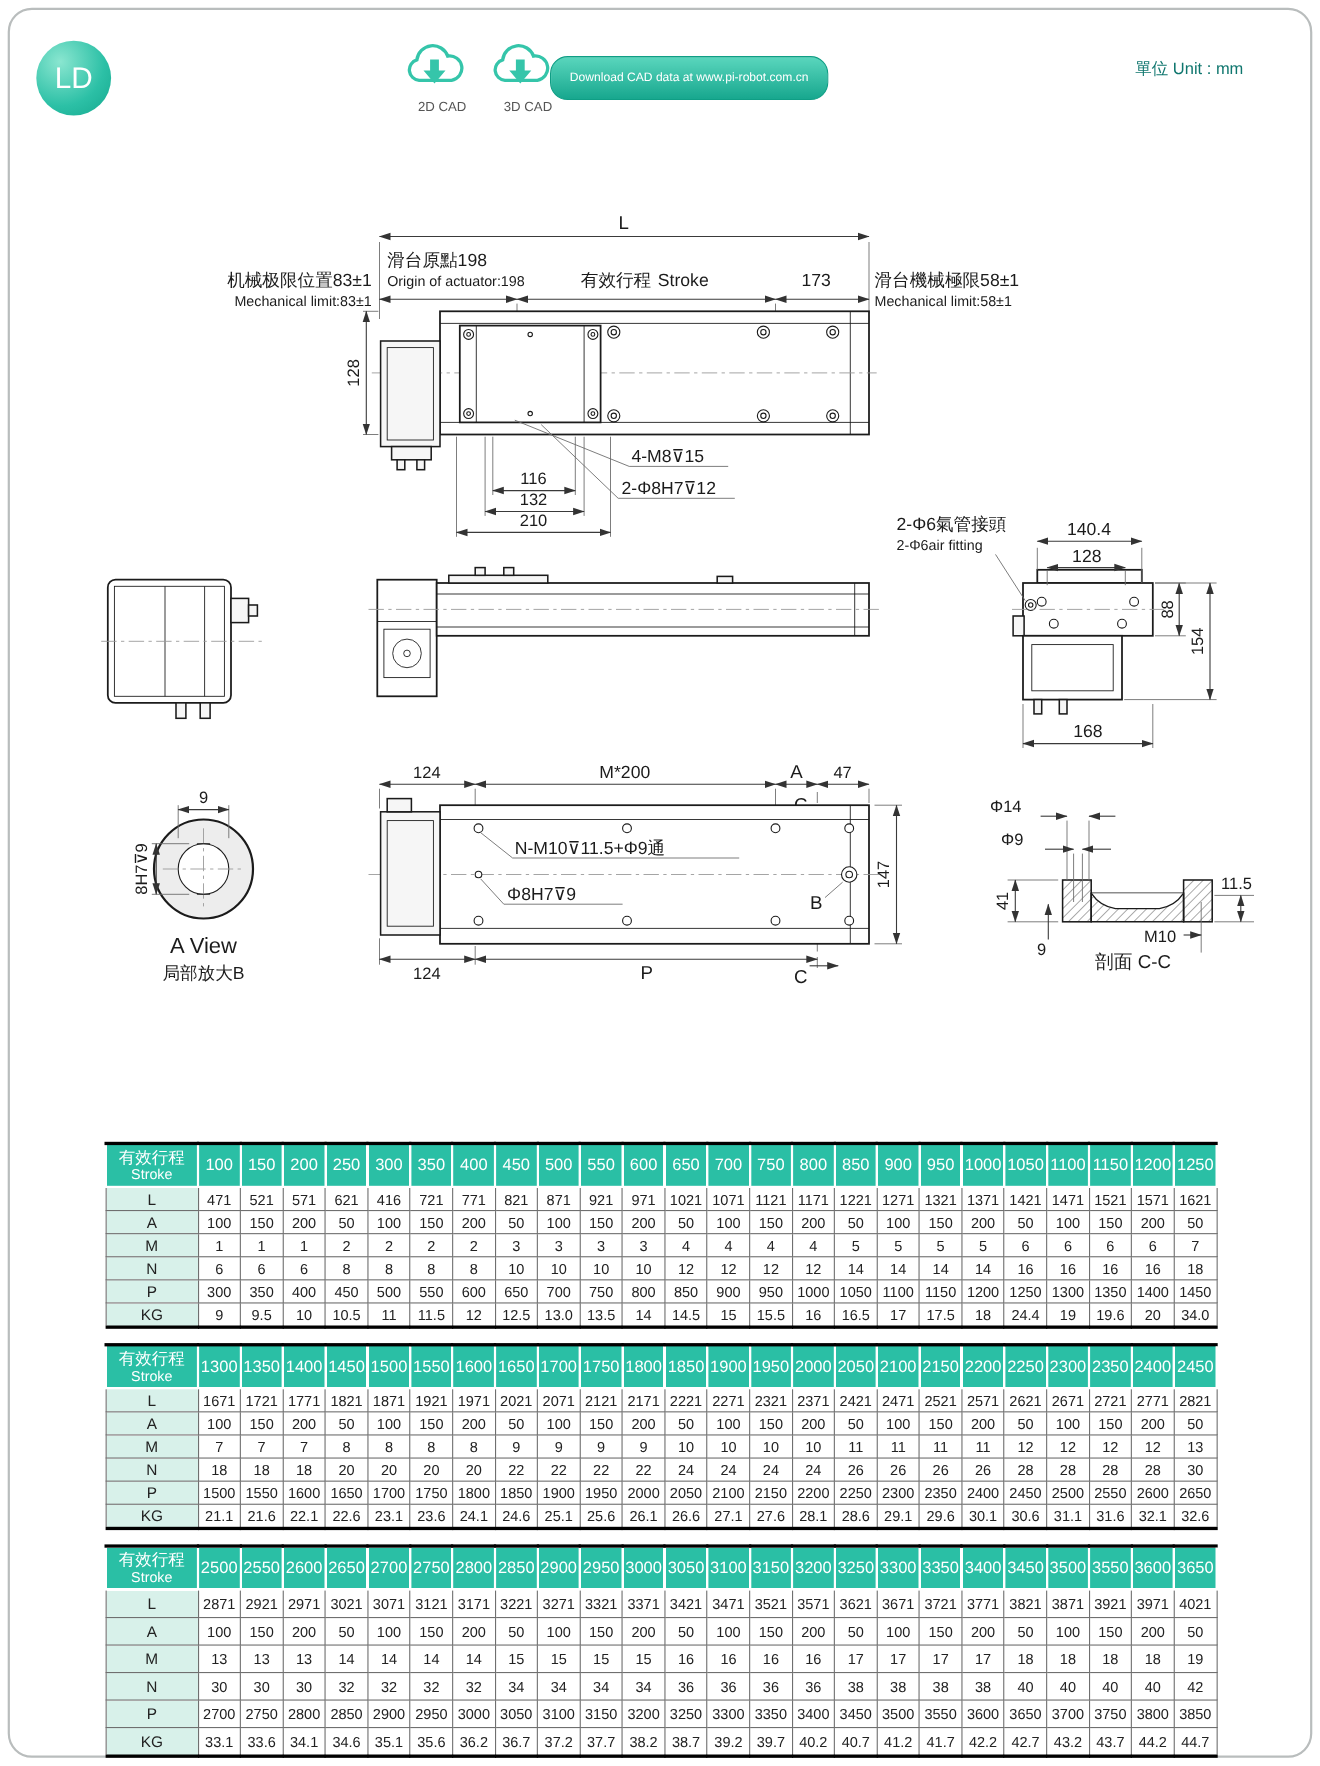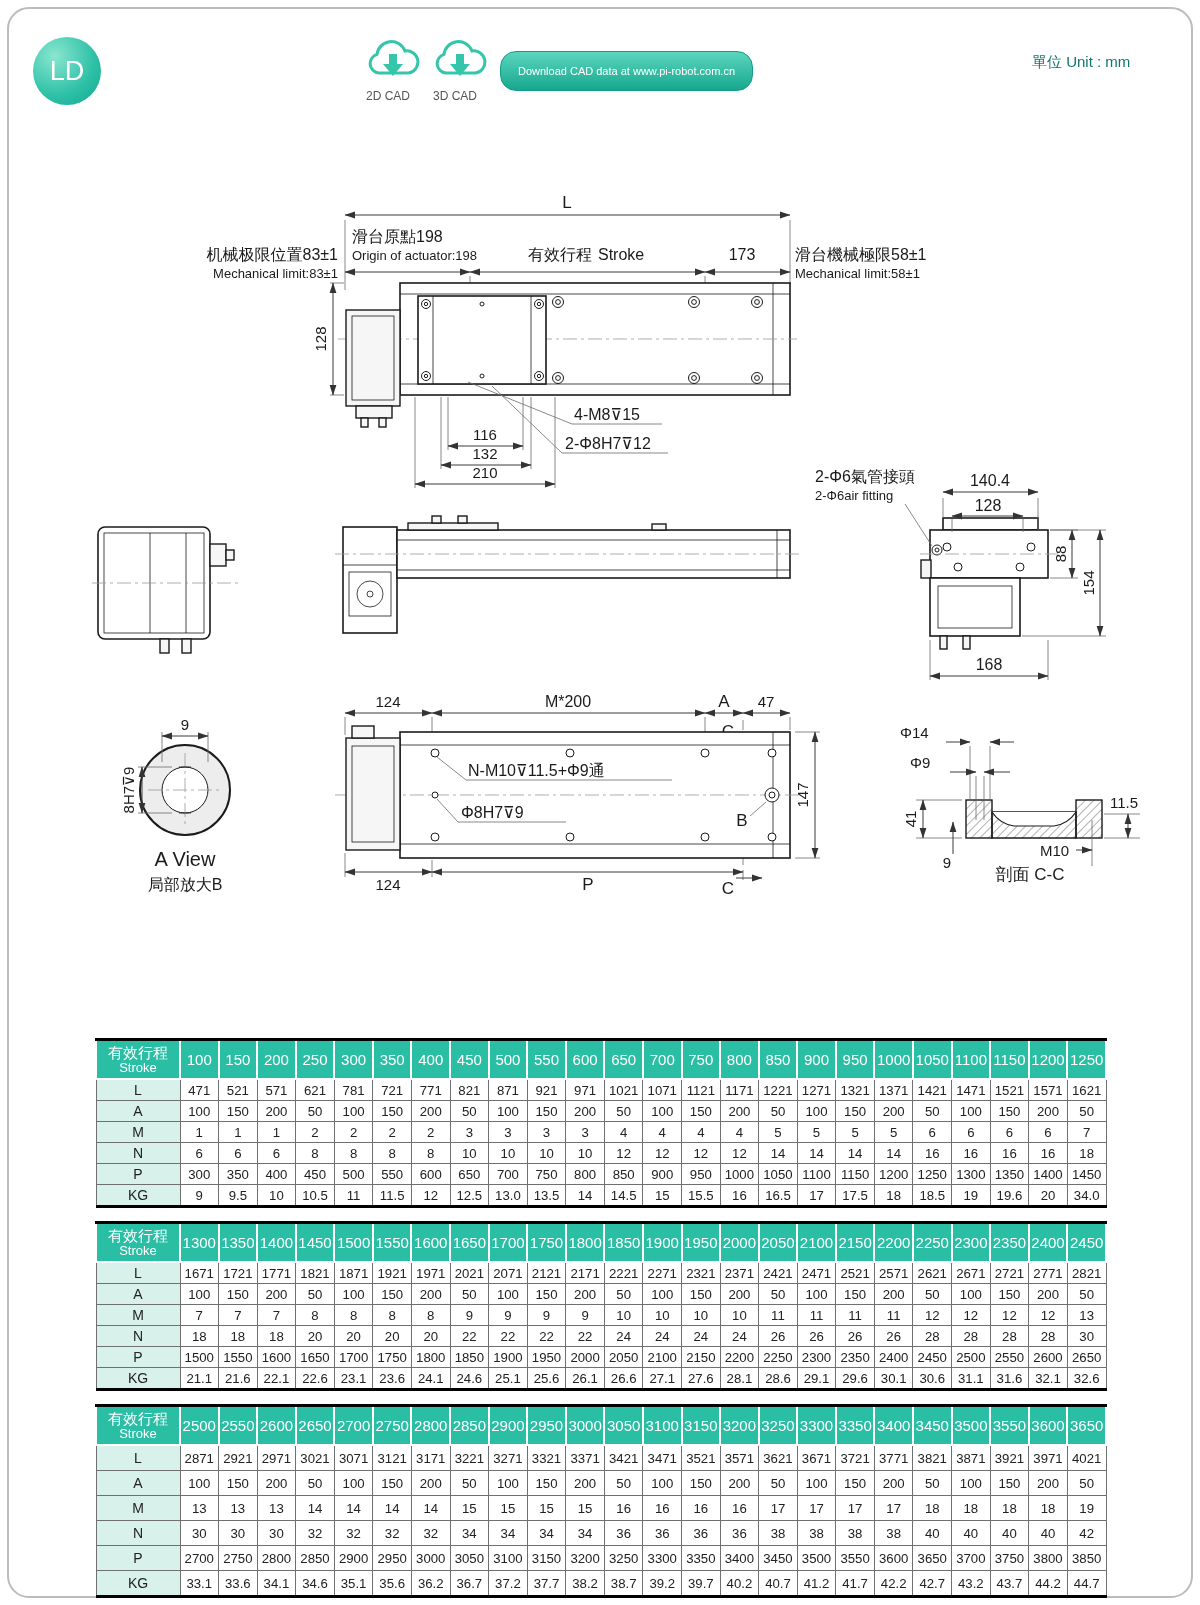--- a/index.html
+++ b/index.html
@@ -7,21 +7,21 @@
         font-family:"Liberation Sans","DejaVu Sans",sans-serif;color:#222;}
   .frame{position:absolute;inset:7px;border:2px solid #b9bdbd;border-radius:22px;pointer-events:none;}
 
   
   .logo{position:absolute;left:33px;top:37px;width:68px;height:68px;border-radius:50%;
         background:radial-gradient(circle at 32% 28%,#8ae6d0,#2cc0a6 60%,#14a78d);
         color:#fff;font-size:27px;display:flex;align-items:center;justify-content:center;text-align:center;}
   .title{position:absolute;left:118px;top:56px;white-space:nowrap;}
   .title .cn{font-size:26px;color:#454545;letter-spacing:1px;}
   .title .en{font-size:17px;color:#8e8e8e;margin-left:10px;}
-  .cloud{position:absolute;top:40px;width:58px;text-align:left;cursor:pointer;}
+  .cloud{position:absolute;top:40px;width:58px;text-align:right;cursor:pointer;}
   .cloud .lbl{font-size:12px;color:#555;margin-top:1px;}
   .dl-btn{position:absolute;left:500px;top:51px;height:30px;line-height:30px;padding:4px 17px;
         border-radius:16px;background:linear-gradient(180deg,#5ad6bd,#17a78e);
         color:#fff;font-size:11px;border:1px solid #0f9e85;cursor:pointer;white-space:nowrap;}
   .unit{position:absolute;left:1032px;top:53px;font-size:15px;color:#0f766e;}
 
   
   #drawings{position:absolute;left:0;top:120px;}
   #drawings text{font-family:"Liberation Sans","DejaVu Sans",sans-serif;fill:#1b1b1b;}
   .part{fill:#fff;stroke:#1b1b1b;stroke-width:1.6;}
@@ -63,21 +63,21 @@
       <span>LD</span>
     </div>
 
   <div class="cloud" style="left:366px;">
     <svg width="56" height="44" viewBox="0 0 56 44">
       <path d="M13 33 a9.5 9.5 0 0 1 -2 -18.6 A14.5 14.5 0 0 1 39 11 a9.5 9.5 0 0 1 3.5 22 H13 z" fill="#fff" stroke="#35c5aa" stroke-width="3"></path>
       <polygon points="23,14 31,14 31,24 37,24 27,36 17,24 23,24" fill="#35c5aa"></polygon>
     </svg>
     <div class="lbl">2D CAD</div>
   </div>
-  <div class="cloud" style="left:433px;">
+  <div class="cloud" style="left:444px;">
     <svg width="56" height="44" viewBox="0 0 56 44">
       <path d="M13 33 a9.5 9.5 0 0 1 -2 -18.6 A14.5 14.5 0 0 1 39 11 a9.5 9.5 0 0 1 3.5 22 H13 z" fill="#fff" stroke="#35c5aa" stroke-width="3"></path>
       <polygon points="23,14 31,14 31,24 37,24 27,36 17,24 23,24" fill="#35c5aa"></polygon>
     </svg>
     <div class="lbl">3D CAD</div>
   </div>
 
   <div class="dl-btn">Download CAD data at www.pi-robot.com.cn</div>
   <div class="unit">單位 Unit : mm</div>
 
@@ -389,21 +389,21 @@
             <th>1250</th>
           </tr>
         </thead>
         <tbody>
           <tr>
             <th>L</th>
             <td>471</td>
             <td>521</td>
             <td>571</td>
             <td>621</td>
-            <td>781</td>
+            <td>416</td>
             <td>721</td>
             <td>771</td>
             <td>821</td>
             <td>871</td>
             <td>921</td>
             <td>971</td>
             <td>1021</td>
             <td>1071</td>
             <td>1121</td>
             <td>1171</td>
@@ -539,21 +539,21 @@
             <td>13.5</td>
             <td>14</td>
             <td>14.5</td>
             <td>15</td>
             <td>15.5</td>
             <td>16</td>
             <td>16.5</td>
             <td>17</td>
             <td>17.5</td>
             <td>18</td>
-            <td>18.5</td>
+            <td>24.4</td>
             <td>19</td>
             <td>19.6</td>
             <td>20</td>
             <td>34.0</td>
           </tr>
         </tbody>
       </table>
       <table class="spec">
         <thead>
           <tr>

